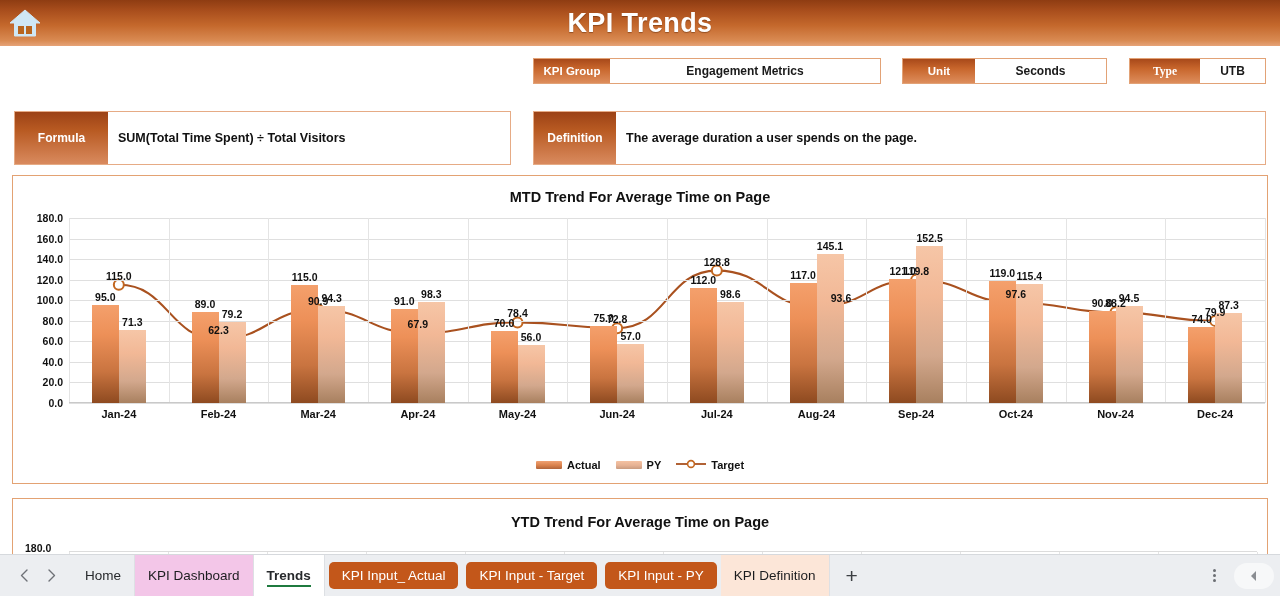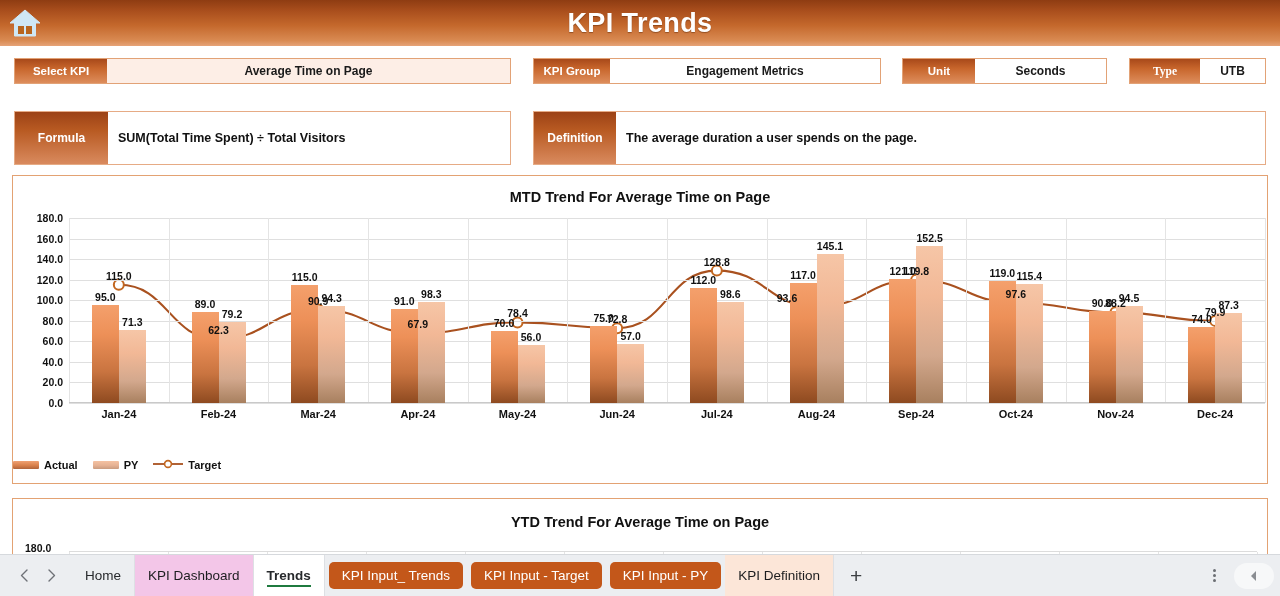--- a/index.html
+++ b/index.html
@@ -96,21 +96,21 @@
     font-size:10.5px;font-weight:bold;color:#111;white-space:nowrap;
   }
   .xlabel{
     position:absolute;top:190px;transform:translateX(-50%);
     font-size:11px;font-weight:bold;color:#111;white-space:nowrap;
   }
   .target-svg{position:absolute;left:0;top:0;width:100%;height:100%;overflow:visible;}
 
   .legend{
     position:absolute;left:0;right:0;top:283px;
-    display:flex;align-items:center;justify-content:flex-start;gap:15px;
+    display:flex;align-items:center;justify-content:center;gap:15px;
   }
   .lg{display:flex;align-items:center;gap:5px;font-size:11px;font-weight:bold;color:#111;}
   .lg .sw{width:26px;height:8px;border-radius:1px;}
   .lg .sw.actual{background:linear-gradient(180deg,#f0a172 0%,#d9814c 55%,#b0643a 100%);}
   .lg .sw.py{background:linear-gradient(180deg,#f5c2a2 0%,#e6b294 55%,#c99b7f 100%);}
 
   
   #card-ytd{left:12px;top:498px;width:1256px;height:120px;overflow:hidden;}
   .ytd-title{
     position:absolute;left:0;right:0;top:15px;text-align:center;
@@ -164,24 +164,20 @@
       <svg width="38" height="38" viewBox="0 0 38 38">
         <path d="M19 6 L34 19 L29.5 19 L29.5 32 L8.5 32 L8.5 19 L4 19 Z" fill="#cfe7f5" stroke="#cfe7f5" stroke-width="1"></path>
         <rect x="12" y="22" width="6" height="8" fill="#b8651f"></rect>
         <rect x="20" y="22" width="6" height="8" fill="#b8651f"></rect>
       </svg>
     </span>
     <span class="banner-title">KPI Trends</span>
   </div>
 
   <div class="sel-row">
-    <div class="field" id="f-kpi">
-      <div class="lbl">Select KPI</div>
-      <div class="val">Average Time on Page</div>
-    </div>
     <div class="field" id="f-group">
       <div class="lbl">KPI Group</div>
       <div class="val">Engagement Metrics</div>
     </div>
     <div class="field" id="f-unit">
       <div class="lbl">Unit</div>
       <div class="val">Seconds</div>
     </div>
     <div class="field" id="f-type">
       <div class="lbl">Type</div>
@@ -289,21 +285,21 @@
         <div class="bar actual" style="left: 620.833px; width: 27px; height: 115.111px;"></div>
         <div class="bar py" style="left: 647.833px; width: 27px; height: 101.339px;"></div>
         <div class="vlabel" style="left: 634.333px; top: 55.8889px;">112.0</div>
         <div class="vlabel" style="left: 661.333px; top: 69.6611px;">98.6</div>
         <div class="vlabel" style="left: 647.833px; top: 37.6222px;">128.8</div>
         <div class="xlabel" style="left: 647.833px;">Jul-24</div>
         <div class="bar actual" style="left: 720.5px; width: 27px; height: 120.25px;"></div>
         <div class="bar py" style="left: 747.5px; width: 27px; height: 149.131px;"></div>
         <div class="vlabel" style="left: 734px; top: 50.75px;">117.0</div>
         <div class="vlabel" style="left: 761px; top: 21.8694px;">145.1</div>
-        <div class="vlabel" style="left: 718px; top: 73.8px;">93.6</div>
+        <div class="vlabel" style="left: 772px; top: 73.8px;">93.6</div>
         <div class="xlabel" style="left: 747.5px;">Aug-24</div>
         <div class="bar actual" style="left: 820.167px; width: 27px; height: 124.361px;"></div>
         <div class="bar py" style="left: 847.167px; width: 27px; height: 156.736px;"></div>
         <div class="vlabel" style="left: 833.667px; top: 47px;">121.0</div>
         <div class="vlabel" style="left: 860.667px; top: 14.2639px;">152.5</div>
         <div class="vlabel" style="left: 847.167px; top: 46.8722px;">119.8</div>
         <div class="xlabel" style="left: 847.167px;">Sep-24</div>
         <div class="bar actual" style="left: 919.833px; width: 27px; height: 122.306px;"></div>
         <div class="bar py" style="left: 946.833px; width: 27px; height: 118.606px;"></div>
         <div class="vlabel" style="left: 933.333px; top: 48.6944px;">119.0</div>
@@ -382,21 +378,21 @@
           <span>Home</span>
         </div>
         <div class="tab pink">
           <span>KPI Dashboard</span>
         </div>
         <div class="tab active">
           <span>Trends</span>
           <span class="u"></span>
         </div>
         <div class="tab orange">
-          <span>KPI Input_ Trends</span>
+          <span>KPI Input_ Actual</span>
         </div>
         <div class="tab orange">
           <span>KPI Input - Target</span>
         </div>
         <div class="tab orange">
           <span>KPI Input - PY</span>
         </div>
         <div class="tab peach">
           <span>KPI Definition</span>
         </div>

